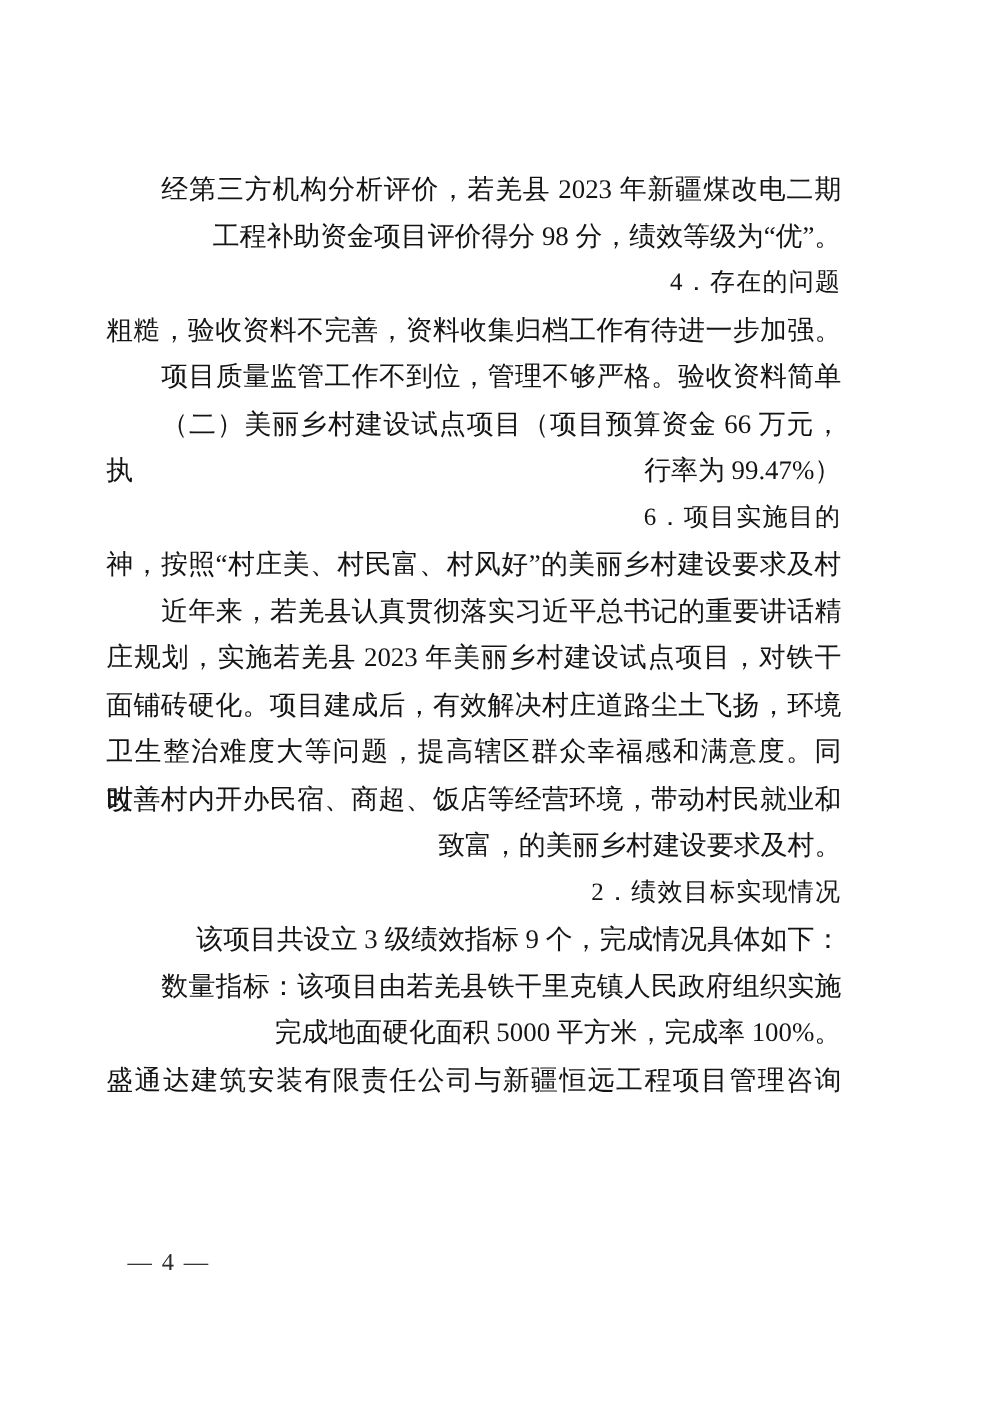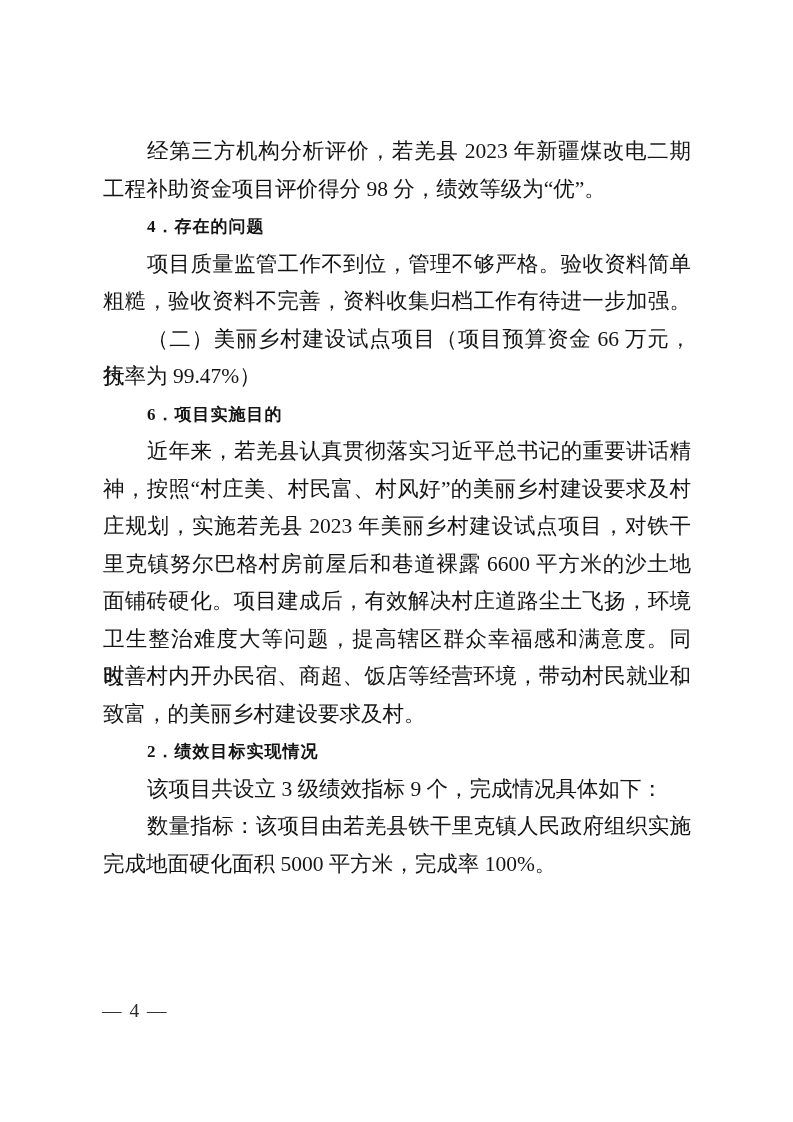--- a/index.html
+++ b/index.html
@@ -17,41 +17,41 @@
   }
   .page {
     position: absolute;
     left: 0; top: 0;
     width: 793px;
     height: 1122px;
     background: #ffffff;
   }
   .content {
     position: absolute;
-    left: 103px;
+    left: 85px;
     top: 133px;
     width: 588px;
   }
   .ln {
     height: 37.5px;
     line-height: 37.5px;
     font-size: 21.5px;
     white-space: normal;
-    text-align: left;
+    text-align: right;
   }
   .ind {
     text-indent: 44px;
   }
   .just {
     text-align: justify;
     text-align-last: justify;
   }
   .head {
-    font-weight: 700;
-    font-size: 17px;
+    font-weight: 400;
+    font-size: 20px;
     letter-spacing: 1px;
   }
   .pageno {
     position: absolute;
     left: 102px;
     top: 996px;
     height: 30px;
     line-height: 30px;
     font-size: 19.5px;
     color: #2a2a2a;
@@ -59,32 +59,32 @@
   }
 </style>
 </head>
 <body>
 
 <div class="page">
   <div class="content">
     <div class="ln ind just">经第三方机构分析评价，若羌县 2023 年新疆煤改电二期</div>
     <div class="ln">工程补助资金项目评价得分 98 分，绩效等级为“优”。</div>
     <div class="ln ind head">4．存在的问题</div>
+    <div class="ln just">粗糙，验收资料不完善，资料收集归档工作有待进一步加强。</div>
     <div class="ln ind just">项目质量监管工作不到位，管理不够严格。验收资料简单</div>
-    <div class="ln just">粗糙，验收资料不完善，资料收集归档工作有待进一步加强。</div>
     <div class="ln ind just">（二）美丽乡村建设试点项目（项目预算资金 66 万元，执</div>
     <div class="ln">行率为 99.47%）</div>
     <div class="ln ind head">6．项目实施目的</div>
+    <div class="ln just">神，按照“村庄美、村民富、村风好”的美丽乡村建设要求及村</div>
     <div class="ln ind just">近年来，若羌县认真贯彻落实习近平总书记的重要讲话精</div>
-    <div class="ln just">神，按照“村庄美、村民富、村风好”的美丽乡村建设要求及村</div>
     <div class="ln just">庄规划，实施若羌县 2023 年美丽乡村建设试点项目，对铁干</div>
-    <div class="ln just">里克镇努尔巴格村房前屋后和巷道裸露 6600 平方米的沙土地</div>
     <div class="ln just">面铺砖硬化。项目建成后，有效解决村庄道路尘土飞扬，环境</div>
     <div class="ln just">卫生整治难度大等问题，提高辖区群众幸福感和满意度。同时，</div>
     <div class="ln just">改善村内开办民宿、商超、饭店等经营环境，带动村民就业和</div>
     <div class="ln">致富，的美丽乡村建设要求及村。</div>
     <div class="ln ind head">2．绩效目标实现情况</div>
     <div class="ln ind">该项目共设立 3 级绩效指标 9 个，完成情况具体如下：</div>
     <div class="ln ind just">数量指标：该项目由若羌县铁干里克镇人民政府组织实施</div>
     <div class="ln">完成地面硬化面积 5000 平方米，完成率 100%。</div>
+    <div class="ln just">盛通达建筑安装有限责任公司与新疆恒远工程项目管理咨询</div>
   </div>
   <div class="pageno">— 4 —</div>
 </div>
 
 </body></html>

